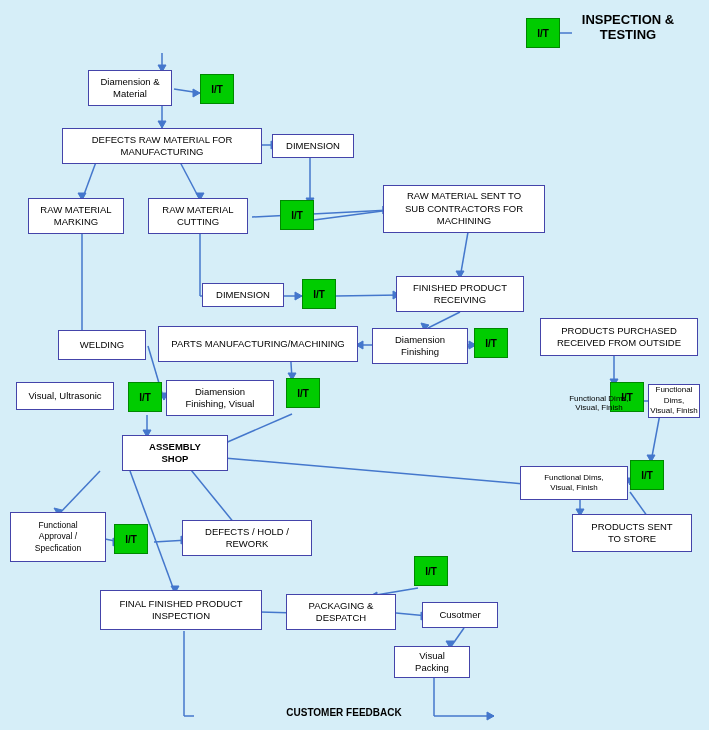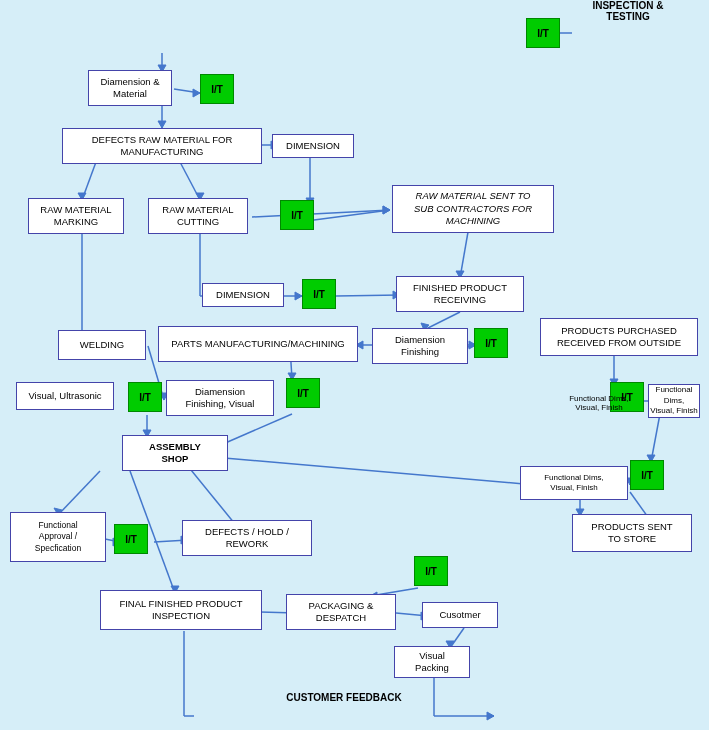--- a/index.html
+++ b/index.html
@@ -208,21 +208,21 @@
 Material</span>
   </div>
 
   <div class="it-box" style="left:526px;top:18px;">
     <span>I/T</span>
   </div>
   <div class="it-box" style="left:200px;top:74px;">
     <span>I/T</span>
   </div>
 
-  <div class="bold-label" style="left:568px;top:0;width:120px;font-size:10px;">
+  <div class="bold-label" style="left:568px;top:12px;width:120px;font-size:13px;">
     <span>INSPECTION &amp;<br>TESTING</span>
   </div>
 
   <div class="box" style="left:62px;top:128px;width:200px;height:36px;">
     <span style="white-space:pre-line;">DEFECTS RAW MATERIAL FOR
 MANUFACTURING</span>
   </div>
 
   <div class="box" style="left:272px;top:134px;width:82px;height:24px;border:1.5px solid #4444aa;">
     <span>DIMENSION</span>
@@ -235,21 +235,21 @@
 
   <div class="box" style="left:148px;top:198px;width:100px;height:36px;">
     <span style="white-space:pre-line;">RAW MATERIAL
 CUTTING</span>
   </div>
 
   <div class="it-box" style="left:280px;top:200px;">
     <span>I/T</span>
   </div>
 
-  <div class="box" style="left:392px;top:185px;width:162px;height:48px;font-style:italic;">
+  <div class="box" style="left:383px;top:185px;width:162px;height:48px;">
     <span style="white-space:pre-line;">RAW MATERIAL SENT TO
 SUB CONTRACTORS FOR
 MACHINING</span>
   </div>
 
   <div class="box" style="left:202px;top:283px;width:82px;height:24px;">
     <span>DIMENSION</span>
   </div>
 
   <div class="it-box" style="left:302px;top:279px;">
@@ -363,17 +363,17 @@
 
   <div class="box" style="left:422px;top:602px;width:76px;height:26px;">
     <span>Cusotmer</span>
   </div>
 
   <div class="box" style="left:394px;top:646px;width:76px;height:32px;text-align:center;">
     <span style="white-space:pre-line;">Visual
 Packing</span>
   </div>
 
-  <div class="bold-label" style="left:194px;top:692px;width:300px;">
+  <div class="bold-label" style="left:194px;top:707px;width:300px;">
     <span>CUSTOMER FEEDBACK</span>
   </div>
 
 </div>
 
 </body></html>

